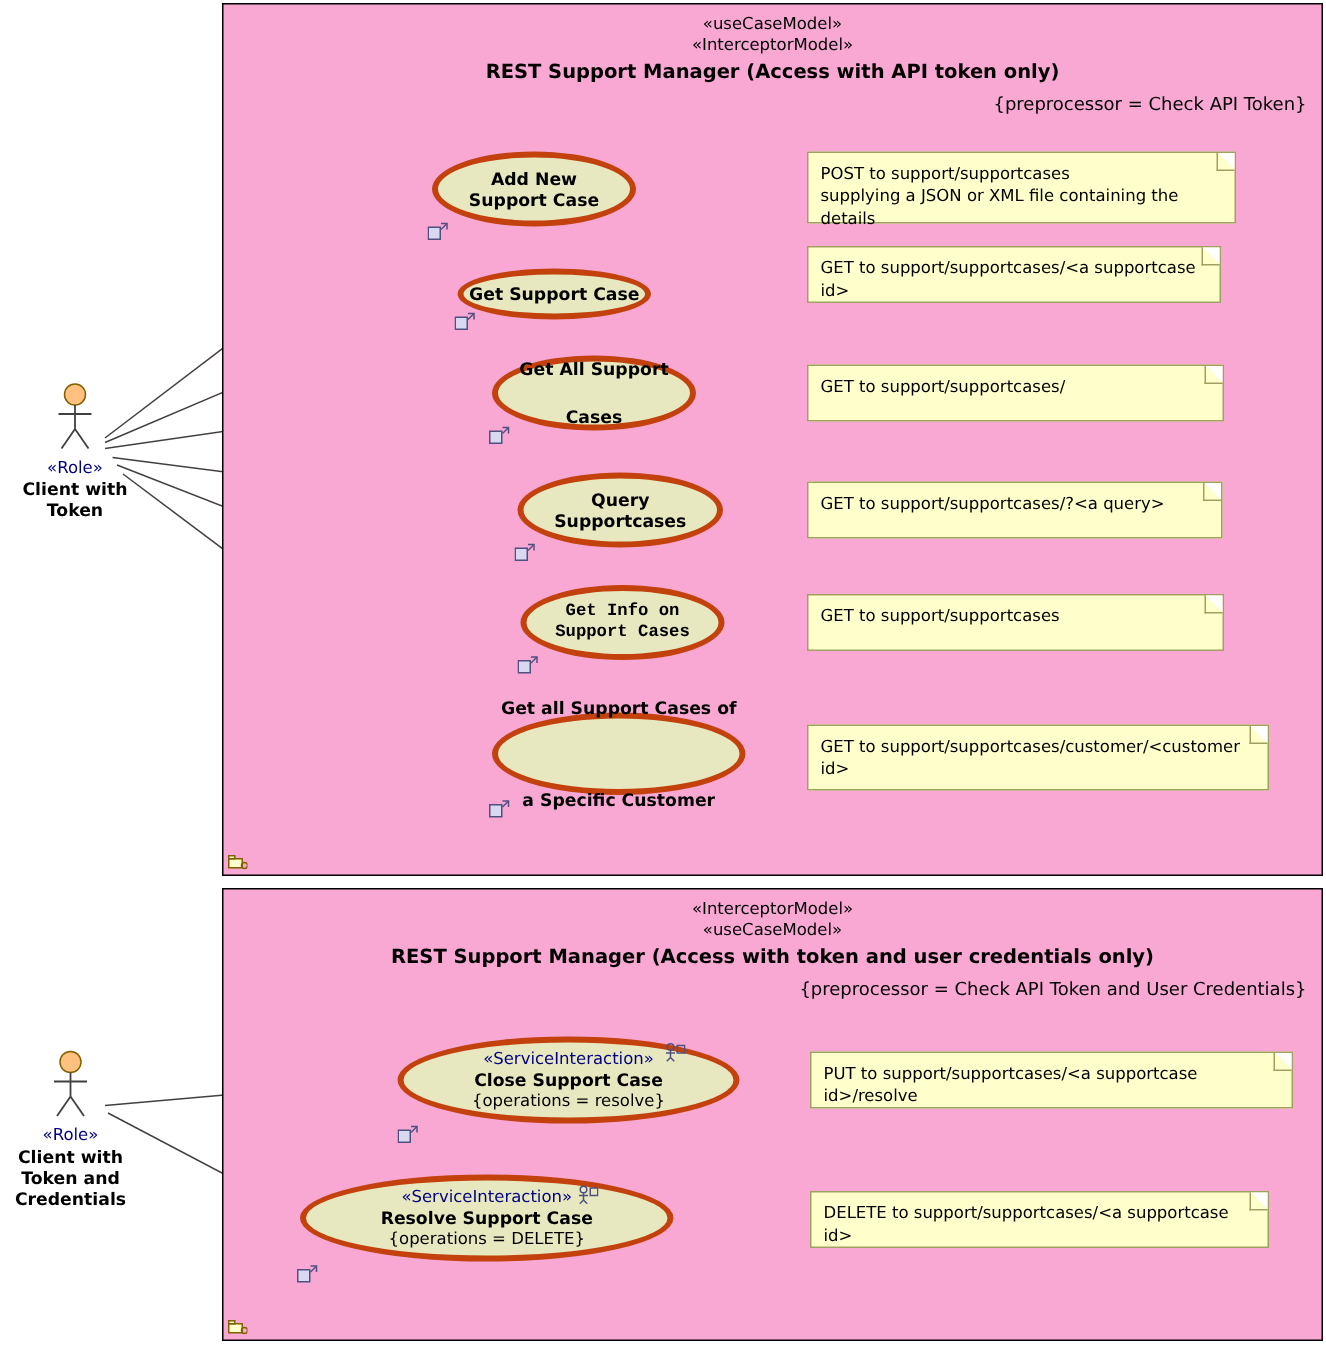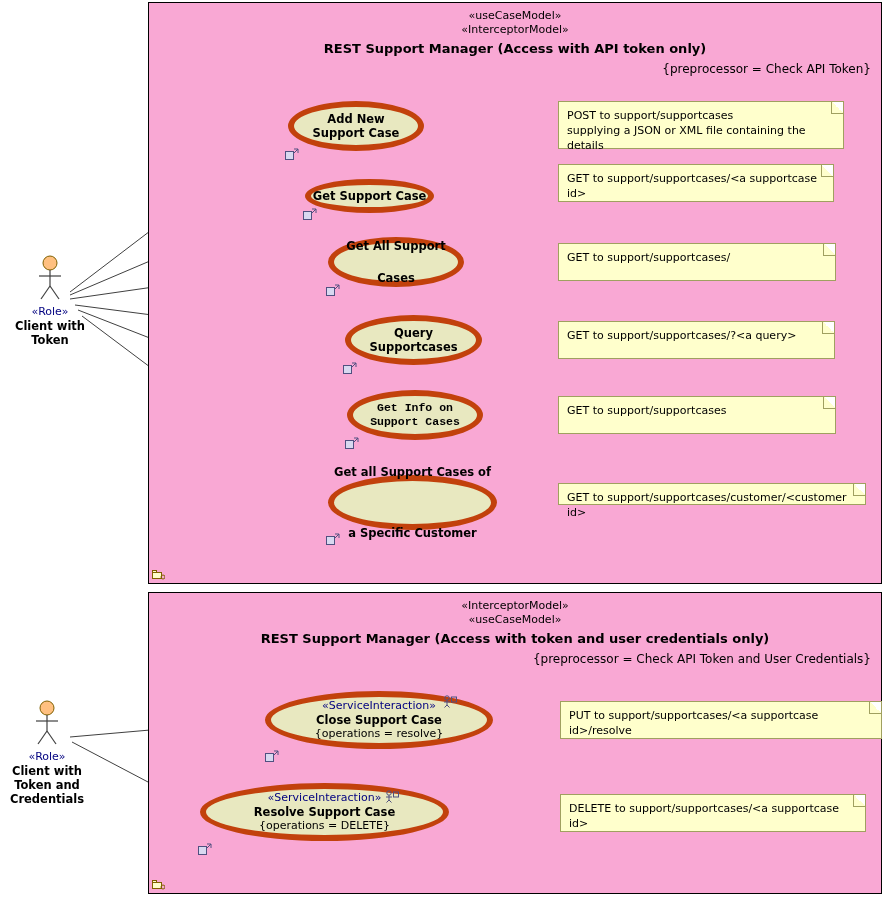--- a/index.html
+++ b/index.html
@@ -45,21 +45,21 @@
   .pkg-constraint {
     text-align: right;
     font-size: 12px;
     color: #000000;
     margin-top: 6px;
     padding-right: 10px;
   }
   .usecase {
     position: absolute;
     background: #e8e8c0;
-    border: 6px solid #c2410c;
+    border: 4px solid #c2410c;
     border-radius: 50% / 50%;
     box-sizing: border-box;
     display: flex;
     flex-direction: column;
     align-items: center;
     justify-content: center;
     text-align: center;
     font-size: 11.5px;
     font-weight: bold;
     color: #000000;
@@ -80,21 +80,20 @@
   }
   .note {
     position: absolute;
     background: #ffffcc;
     border: 1px solid #a0a060;
     box-sizing: border-box;
     font-size: 11px;
     color: #000000;
     padding: 6px 8px;
     line-height: 15px;
-    margin-left: 20px;
   }
   .note .fold {
     position: absolute;
     top: 0;
     right: 0;
     width: 12px;
     height: 12px;
     background: linear-gradient(225deg, #ffffff 0%, #ffffff 50%, #ffffcc 50%);
     border-left: 1px solid #a0a060;
     border-bottom: 1px solid #a0a060;
@@ -284,21 +283,21 @@
   <div class="usecase" style="left:328px; top:475px; width:169px; height:55px;gap:47px;">
     <div>Get all Support Cases of</div>
     <div>a Specific Customer</div>
   </div>
   <svg class="icon-uc" style="left:326px; top:533px;" viewBox="0 0 14 13" xmlns="http://www.w3.org/2000/svg">
     <rect x="0.5" y="3.5" width="8" height="8" fill="#d8d8f0" stroke="#505080"></rect>
     <path d="M9 1 L13 1 L13 5" fill="none" stroke="#505080"></path>
     <line x1="9" y1="5" x2="13" y2="1" stroke="#505080"></line>
   </svg>
 
-  <div class="note" style="left:538px; top:483px; width:308px; height:22px;">
+  <div class="note" style="left:538px; top:483px; width:308px; height:44px;">
     <span class="fold"></span>
     <div>GET to support/supportcases/customer/&lt;customer id&gt;</div>
   </div>
 
   <div class="usecase" style="left:265px; top:691px; width:228px; height:58px;">
     <div class="uc-stereo">«ServiceInteraction»</div>
     <div>Close Support Case</div>
     <div class="uc-constraint">{operations = resolve}</div>
   </div>
   <svg class="icon-uc" style="left:443px; top:695px;" viewBox="0 0 14 13" xmlns="http://www.w3.org/2000/svg">

